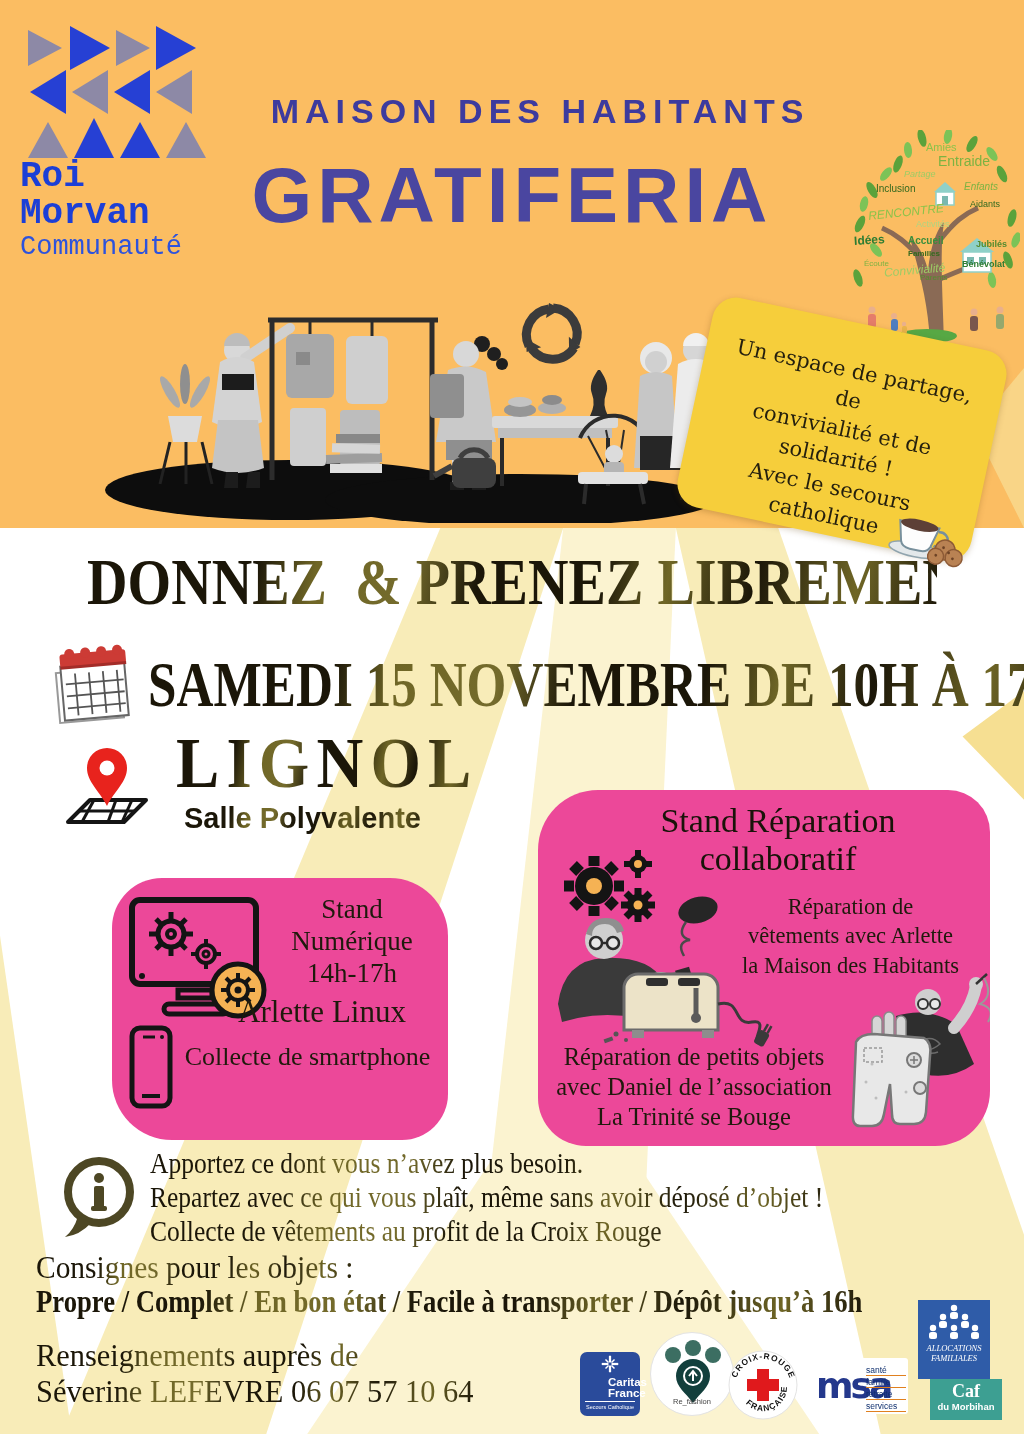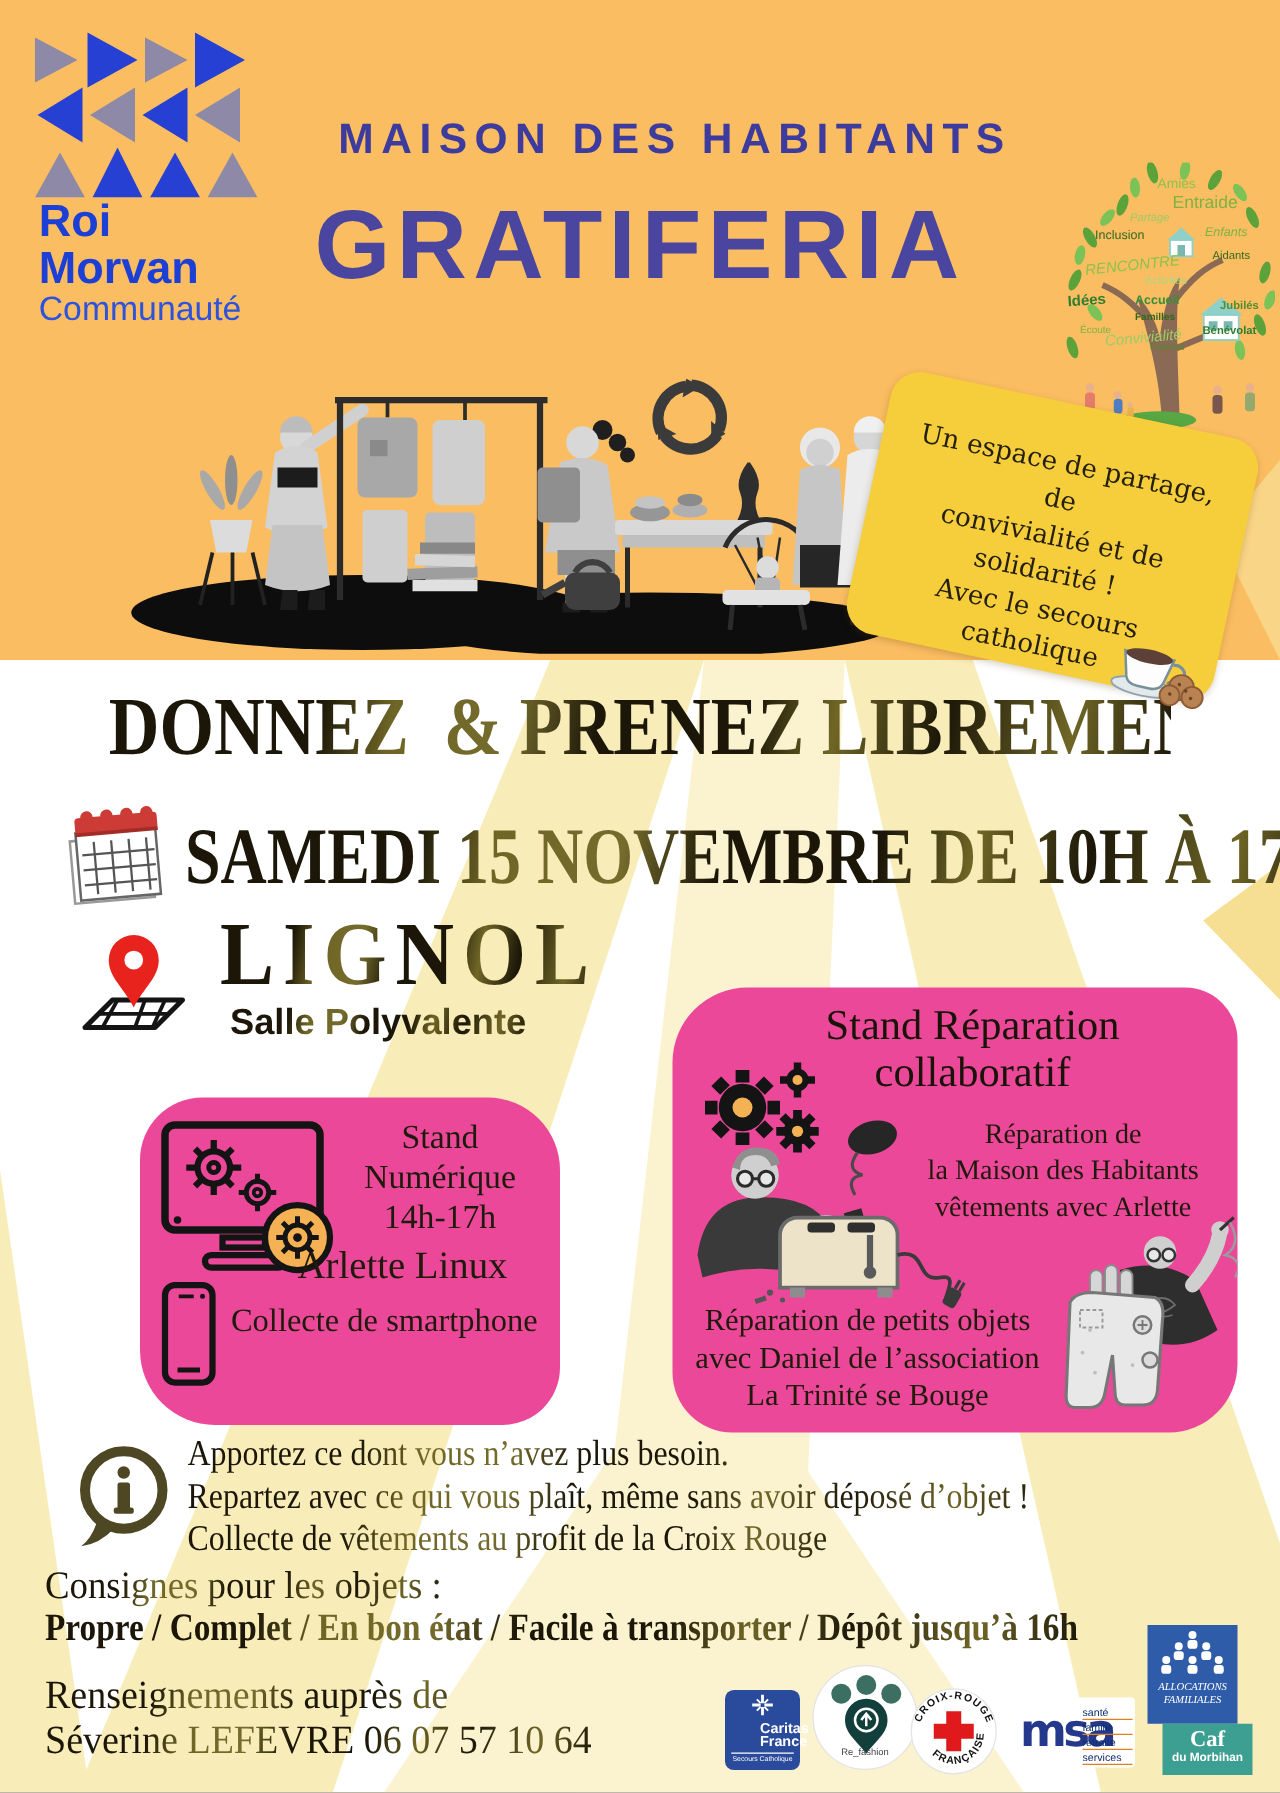--- a/index.html
+++ b/index.html
@@ -3,21 +3,21 @@
 <meta charset="utf-8">
 <style>
   html,body{margin:0;padding:0;background:#888;}
   #poster{position:relative;width:1024px;height:1434px;background:#ffffff;overflow:hidden;
           font-family:"Liberation Sans",sans-serif;margin:0 auto;}
   #poster *{box-sizing:border-box;}
   .abs{position:absolute;}
 
   
   .banner{left:0;top:0;width:1024px;height:528px;background:#FBBD62;}
-  .org{left:31px;top:158px;line-height:1.04;}
+  .org{left:20px;top:158px;line-height:1.04;font-family:Liberation Mono, monospace;}
   .org .l1,.org .l2{font-size:36px;font-weight:bold;color:#1c3fd6;}
   .org .l3{font-size:27px;font-weight:normal;color:#2d53dd;}
   .subtitle{left:250px;top:92px;width:580px;text-align:center;font-size:34px;font-weight:bold;
             letter-spacing:6px;color:#3d3b9e;white-space:nowrap;}
   .title{left:172px;top:150px;width:680px;text-align:center;font-size:78px;font-weight:800;
          letter-spacing:5px;color:#4a46a0;white-space:nowrap;}
   .banner-ray{right:0;top:368px;width:0;height:0;border-right:50px solid #f8d98e;
               border-top:60px solid transparent;border-bottom:100px solid transparent;opacity:.85;}
 
   
@@ -466,22 +466,22 @@
         <line x1="66" y1="51" x2="71" y2="56"></line>
           <line x1="85" y1="70" x2="90" y2="75"></line>
         <line x1="90" y1="51" x2="85" y2="56"></line>
           <line x1="71" y1="70" x2="66" y2="75"></line>
       </g>
       <circle cx="78" cy="63" r="11" fill="#141414"></circle>
         <circle cx="78" cy="63" r="4.5" fill="#F5B254"></circle>
     </svg>
     <div class="abs serif rep-right">
       <div>Réparation de</div>
+      <div>vêtements avec Arlette</div>
       <div>la Maison des Habitants</div>
-      <div>vêtements avec Arlette</div>
     </div>
     <svg class="abs" style="left:8px;top:96px" width="230" height="164" viewBox="0 0 230 164">
       <ellipse cx="152" cy="24" rx="20" ry="13" fill="#262626" transform="rotate(-15 152 24)"></ellipse>
       <path d="M140 36 q-10 14 4 18 q-14 2 -6 16" stroke="#4a4a4a" stroke-width="2.5" fill="none"></path>
       <path d="M12 118 Q18 74 58 72 Q104 70 118 96 L110 136 Q60 122 16 136 Z" fill="#3a3a3a"></path>
       <circle cx="58" cy="54" r="19" fill="#cfcfcf"></circle>
       <path d="M40 48 q4 -16 20 -16 q15 0 18 13 l-7 2 q-3 -9 -12 -9 q-13 0 -13 12 z" fill="#8f8f8f"></path>
       <circle cx="50" cy="57" r="6" fill="#e8e8e8" stroke="#2b2b2b" stroke-width="2.5"></circle>
       <circle cx="67" cy="57" r="6" fill="#e8e8e8" stroke="#2b2b2b" stroke-width="2.5"></circle>
       <line x1="56" y1="57" x2="61" y2="57" stroke="#2b2b2b" stroke-width="2.5"></line>

